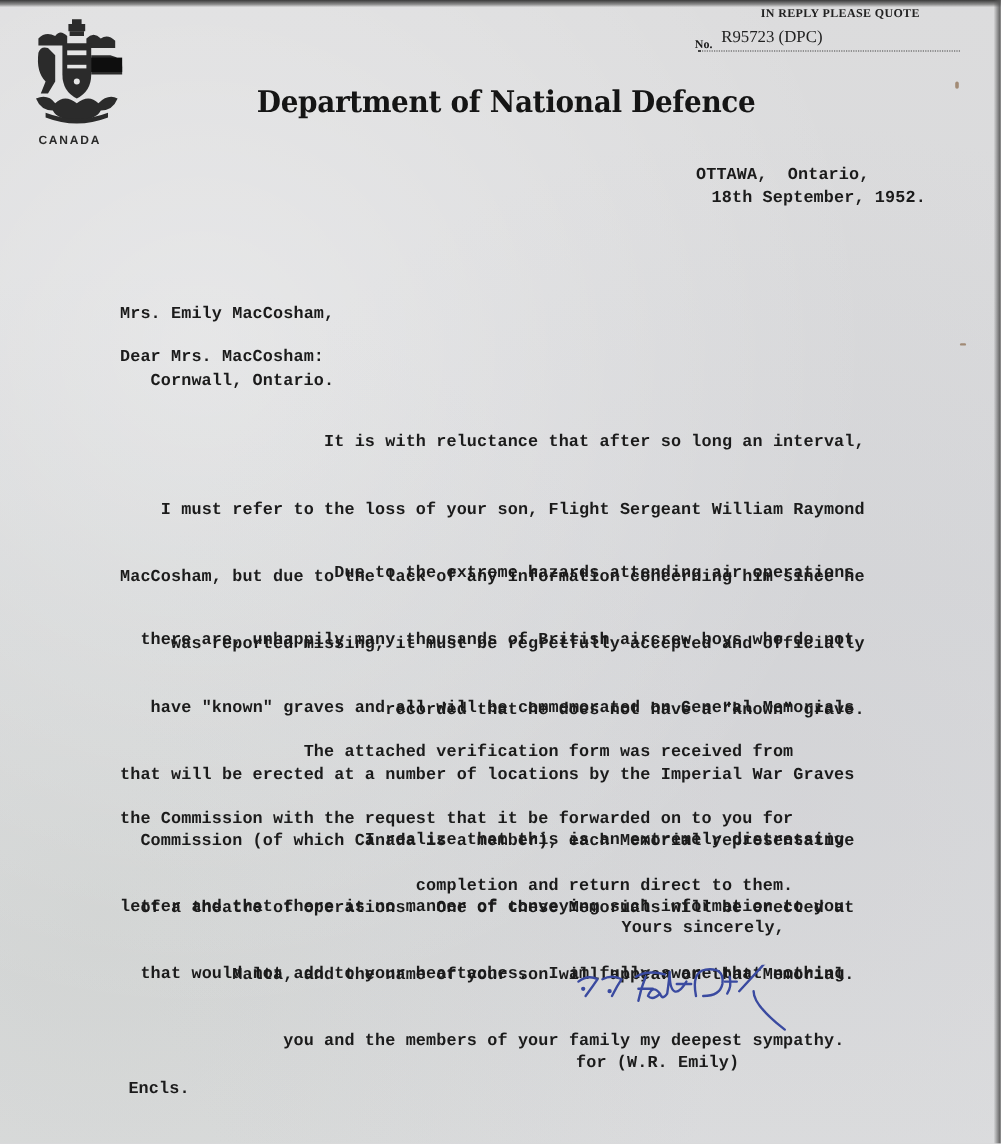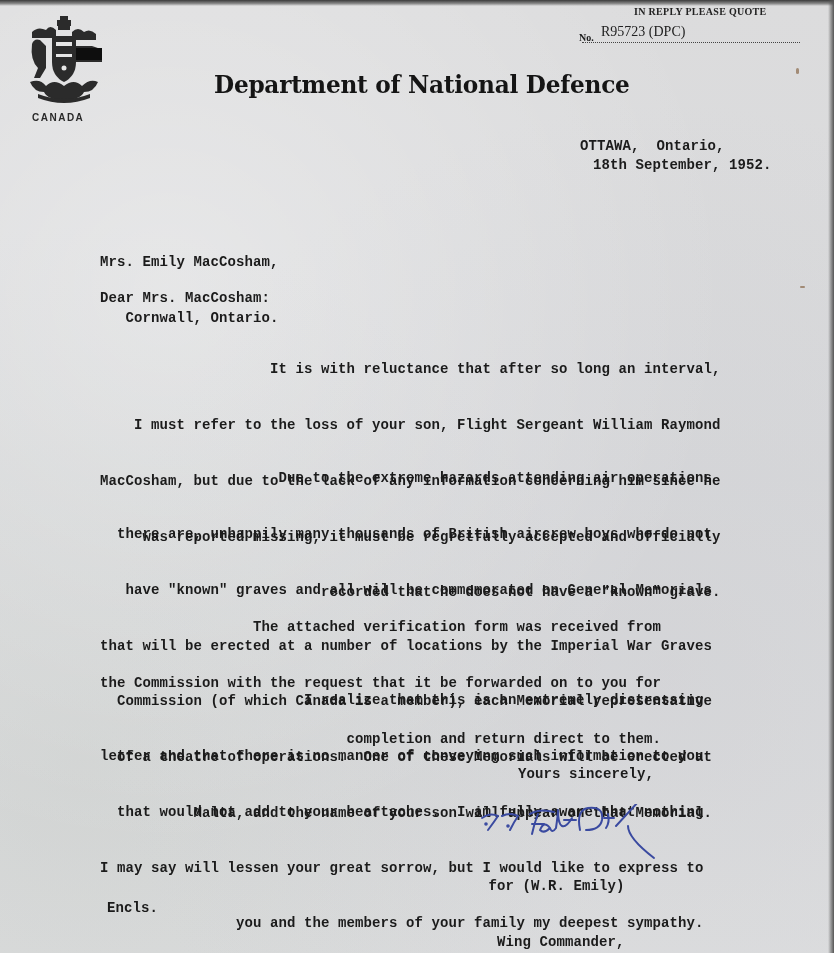--- a/index.html
+++ b/index.html
@@ -139,21 +139,20 @@
   <div class="tw para p3">
     <div>                  The attached verification form was received from</div>
     <div>the Commission with the request that it be forwarded on to you for</div>
     <div>completion and return direct to them.</div>
   </div>
 
   <div class="tw para p4">
     <div>                  I realize that this is an extremely distressing</div>
     <div>letter and that there is no manner of conveying such information to you</div>
     <div>that would not add to your heartaches.  I am fully aware that nothing</div>
-    <div>I may say will lessen your great sorrow, but I would like to express to</div>
     <div>you and the members of your family my deepest sympathy.</div>
   </div>
 
   <div class="tw closing">Yours sincerely,</div>
 
   <svg class="signature" viewBox="0 0 210 62">
     <g fill="none" stroke="#3a4aa0" stroke-width="2" stroke-linecap="round" stroke-linejoin="round">
       <path d="M4 14 q8 -6 16 -2 q-4 6 -10 14"></path>
       <circle cx="8" cy="20" r="0.8" fill="#3a4aa0"></circle>
       <path d="M24 12 q8 -4 16 0 q-4 6 -8 14"></path>
@@ -163,21 +162,20 @@
       <path d="M86 16 h12"></path>
       <path d="M102 26 q-4 -20 8 -22 q16 -2 14 12 q-2 10 -16 10"></path>
       <path d="M130 10 q2 8 -2 14 M126 14 h10"></path>
       <path d="M138 22 l22 -24"></path>
       <path d="M150 22 q0 12 26 32"></path>
     </g>
   </svg>
 
   <div class="tw sig-block">
     <div style="padding-left:34px">for (W.R. Emily)</div>
-    <div style="padding-left:34px">  Wing Commander,</div>
     
     
   </div>
 
   <div class="tw encl">Encls.</div>
 
   <div class="spot" style="left:796px;top:68px;width:3px;height:6px;"></div>
   <div class="spot" style="left:800px;top:286px;width:5px;height:2px;"></div>
 </div>
 

